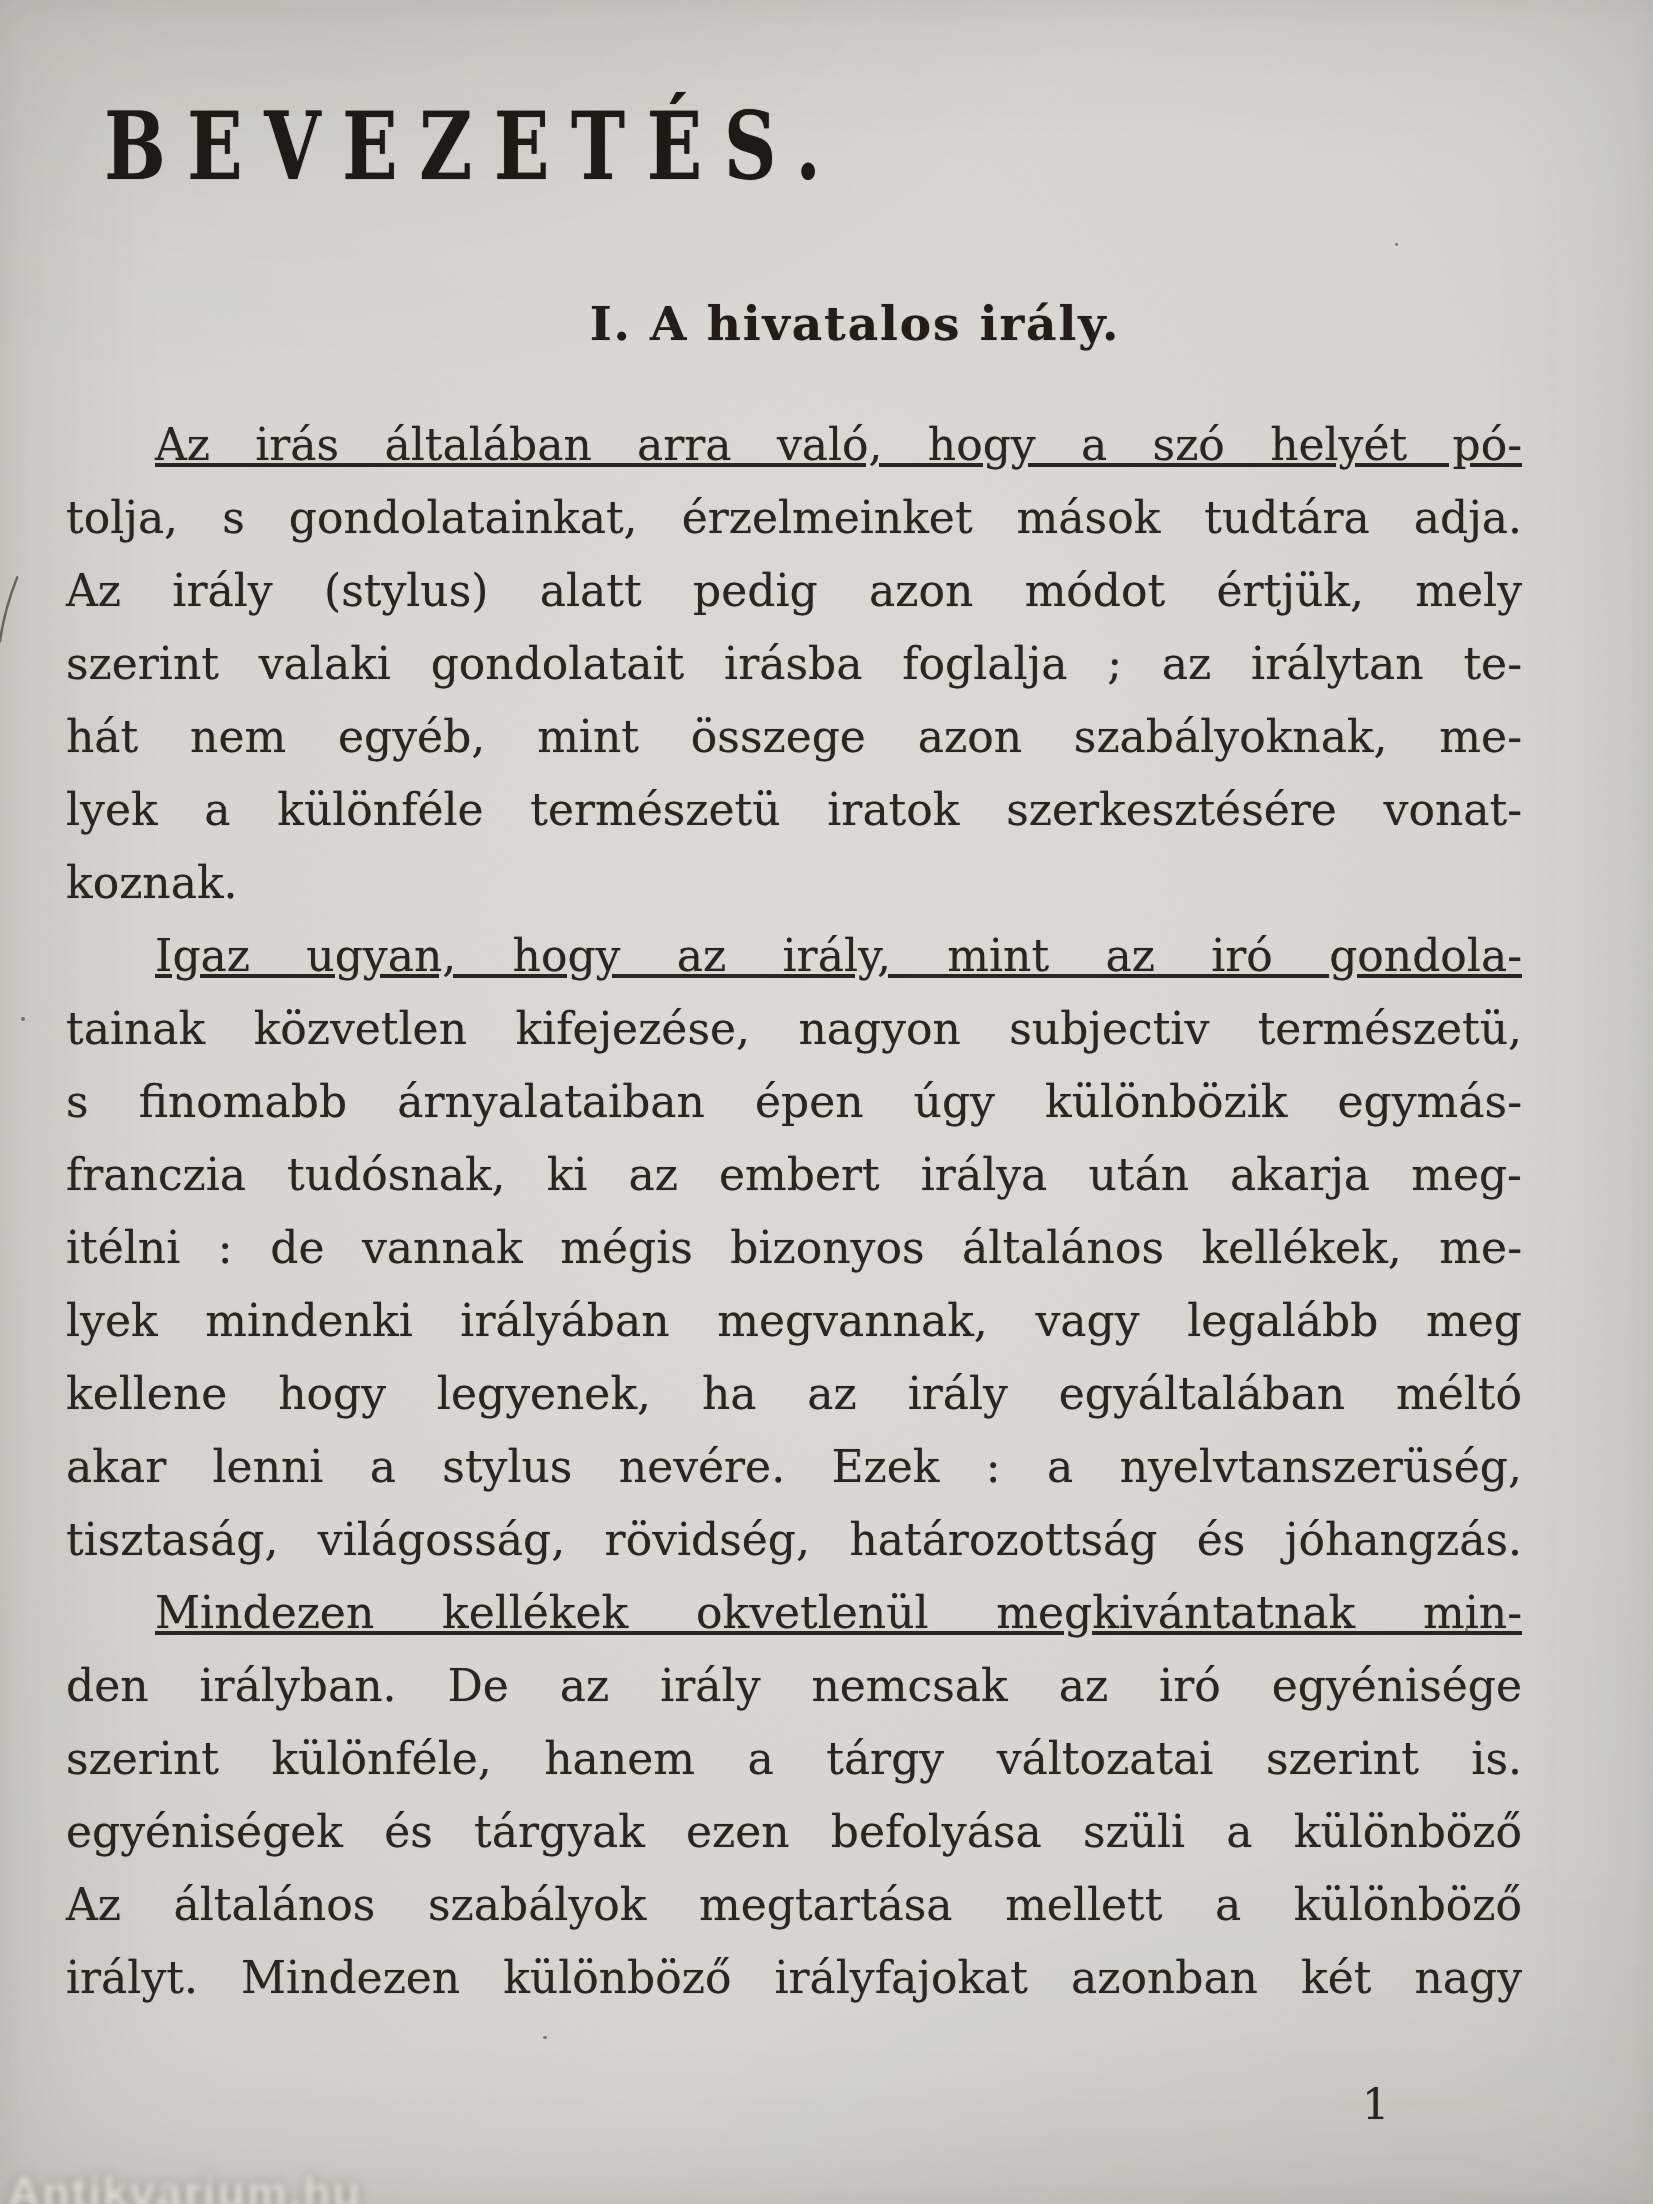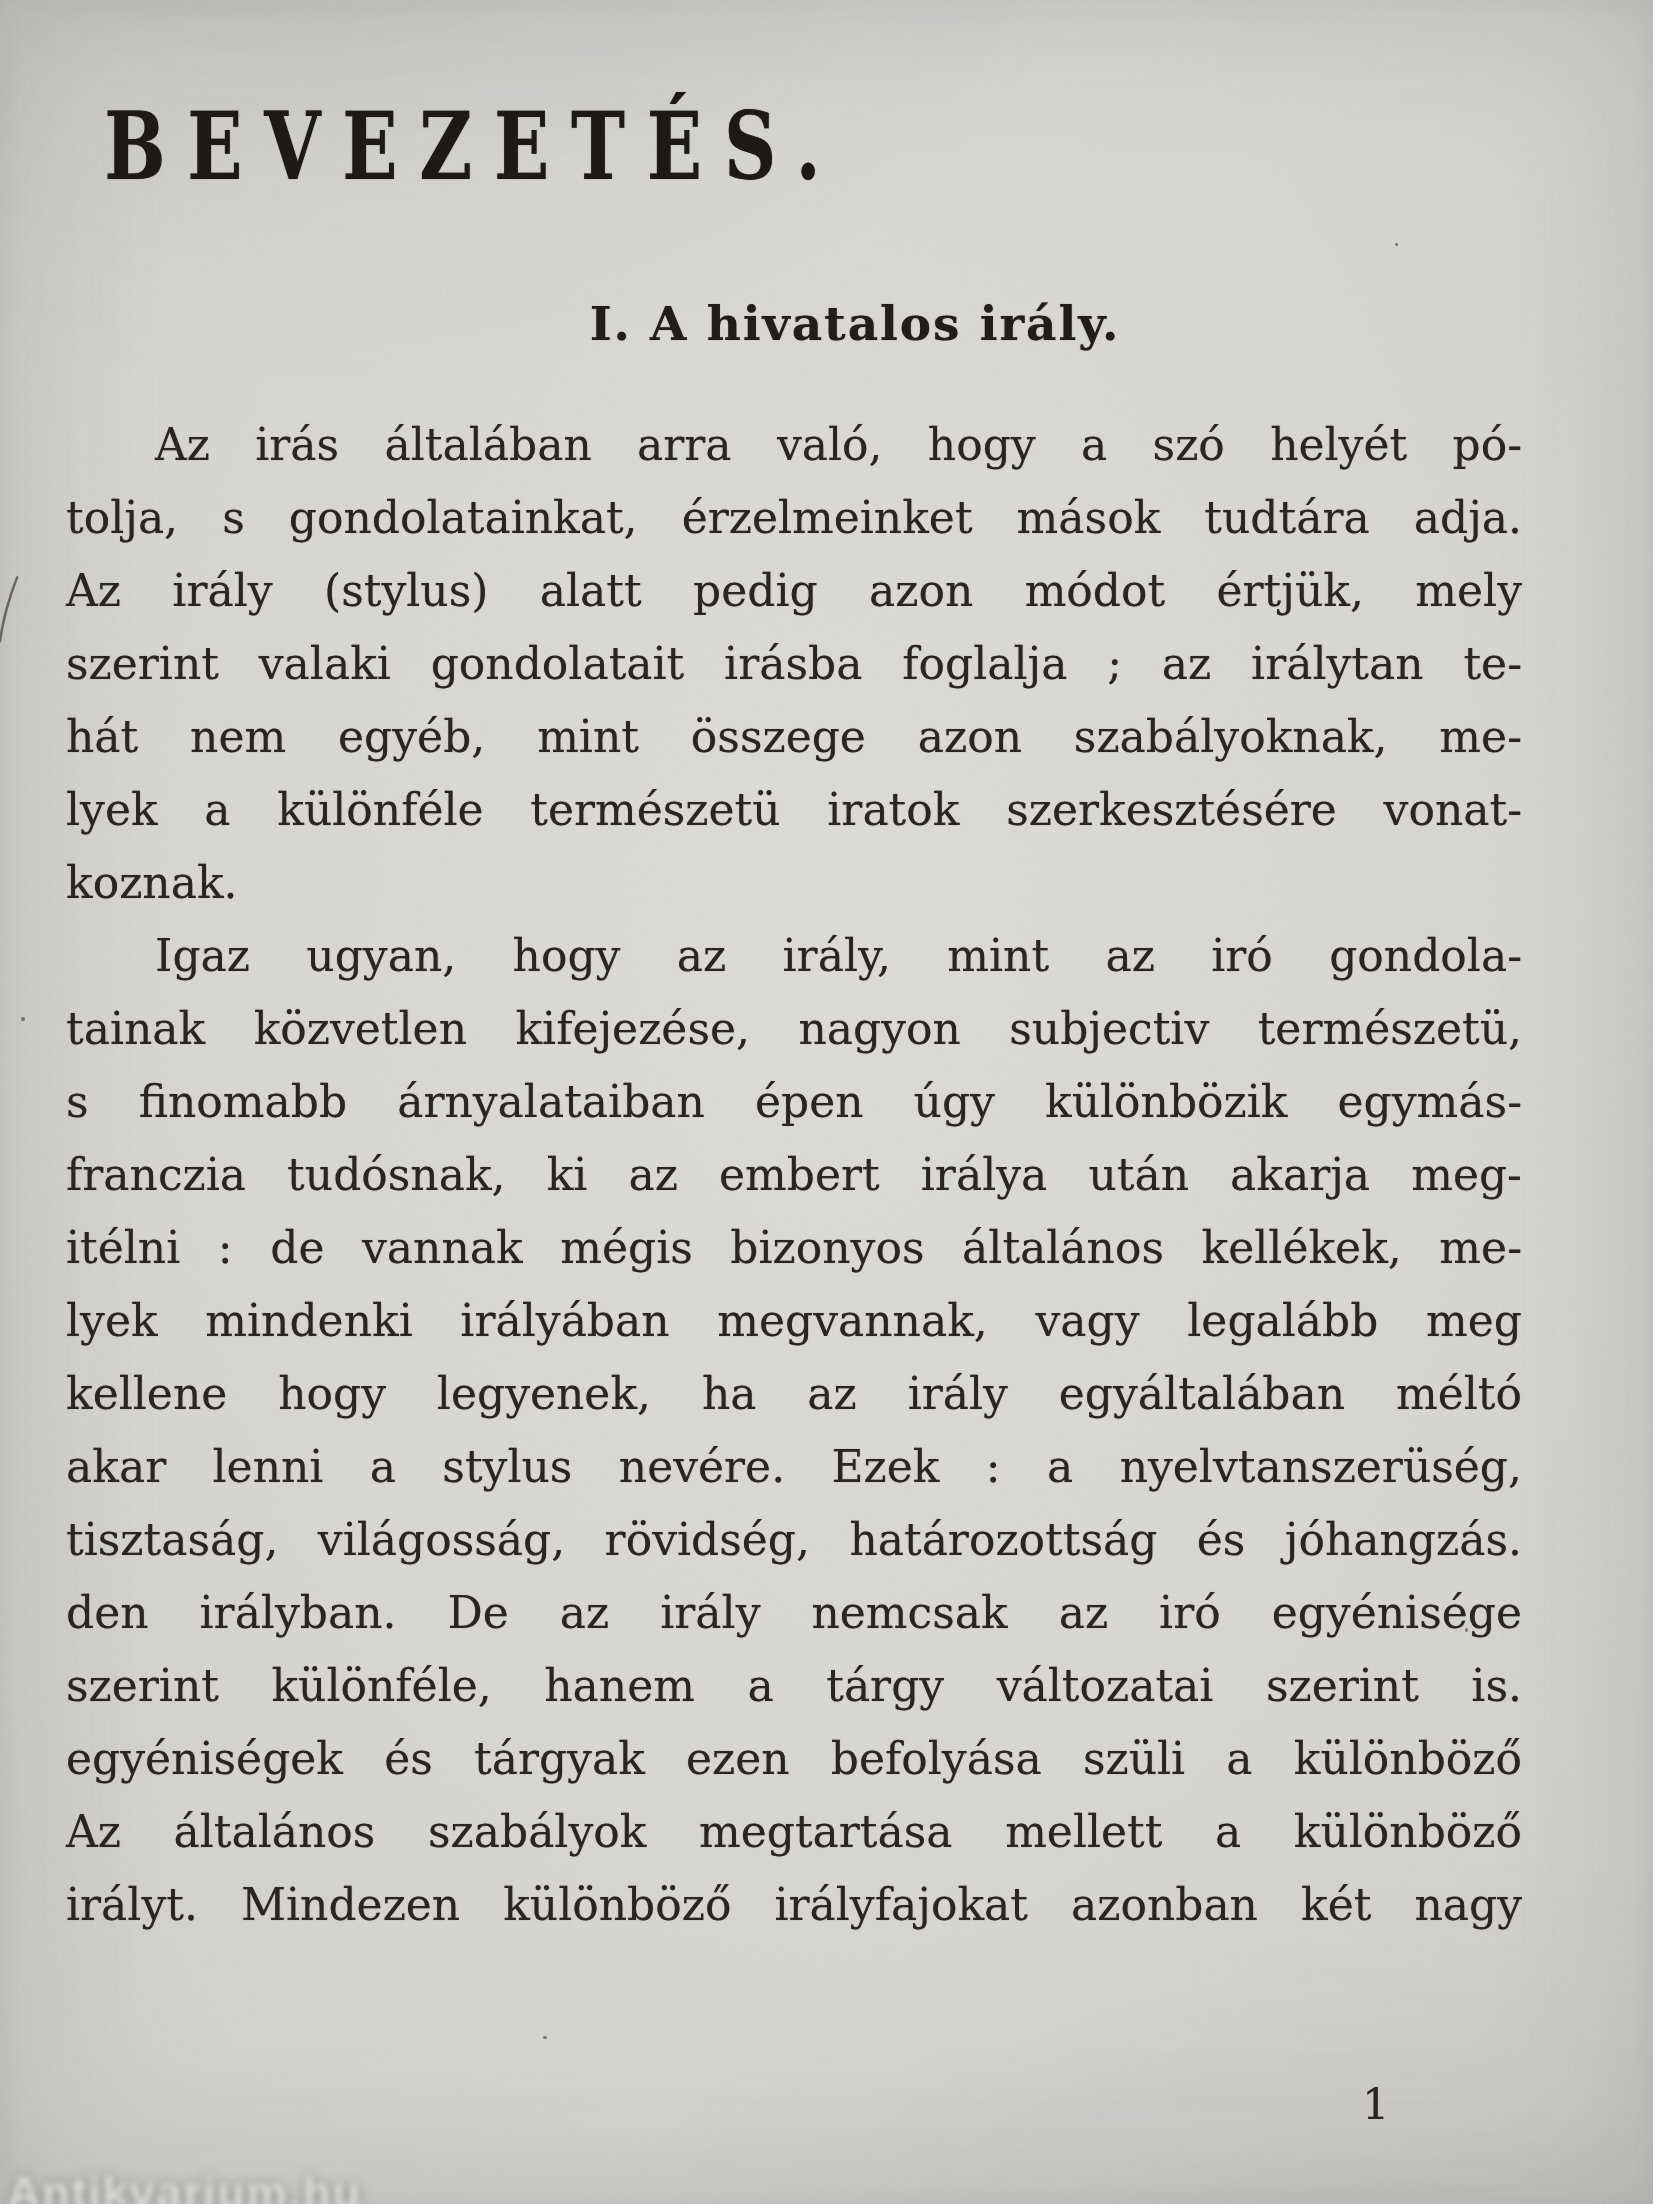--- a/index.html
+++ b/index.html
@@ -79,20 +79,21 @@
     text-align: justify;
     text-align-last: justify;
     word-spacing: 0.10em;
     white-space: normal;
   }
   .line.endline {
     text-align-last: left;
   }
   .line.indent {
     text-indent: 89px;
+    text-decoration: underline;
   }
   .page-number {
     position: absolute;
     top: 2079px;
     left: 1362px;
     font-size: 43px;
     color: #2a2521;
     text-shadow: 0 0 1px rgba(42,37,33,0.4);
   }
   .watermark {
@@ -153,20 +154,21 @@
         <div class="line">tainak közvetlen kifejezése, nagyon subjectiv természetü,</div>
         <div class="line">s finomabb árnyalataiban épen úgy különbözik egymás-</div>
         <div class="line">franczia tudósnak, ki az embert irálya után akarja meg-</div>
         <div class="line">itélni : de vannak mégis bizonyos általános kellékek, me-</div>
         <div class="line">lyek mindenki irályában megvannak, vagy legalább meg</div>
         <div class="line">kellene hogy legyenek, ha az irály egyáltalában méltó</div>
         <div class="line">akar lenni a stylus nevére. Ezek : a nyelvtanszerüség,</div>
         <div class="line">tisztaság, világosság, rövidség, határozottság és jóhangzás.</div>
       </div>
       <div class="para">
+        <div class="line indent">Mindezen kellékek okvetlenül megkivántatnak min-</div>
         <div class="line">den irályban. De az irály nemcsak az iró egyénisége</div>
         <div class="line">szerint különféle, hanem a tárgy változatai szerint is.</div>
         <div class="line">egyéniségek és tárgyak ezen befolyása szüli a különböző</div>
         <div class="line">Az általános szabályok megtartása mellett a különböző</div>
         <div class="line">irályt. Mindezen különböző irályfajokat azonban két nagy</div>
       </div>
     </div>
 
   <div class="page-number">1</div>
 

